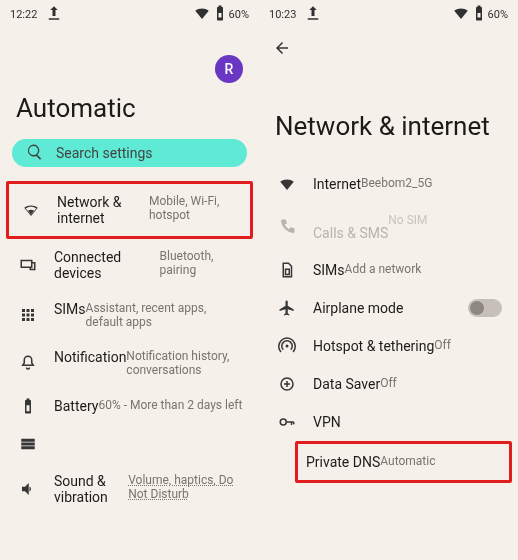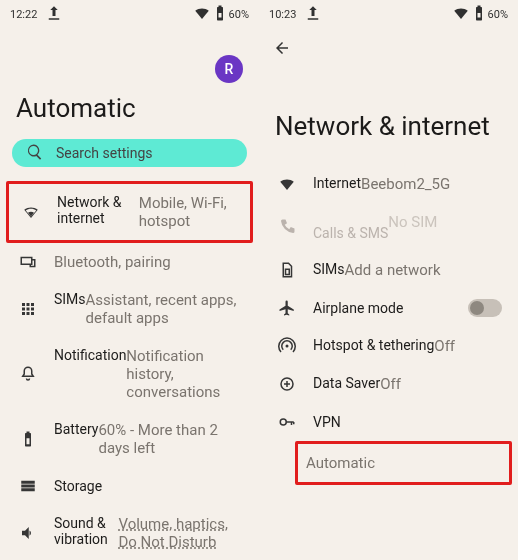--- a/index.html
+++ b/index.html
@@ -77,21 +77,21 @@
   .item .txt {
     display:flex; 
     flex:1;
   }
   .item .label {
     font-size: 14px;
     color: #1d1c1b;
   }
   .item .label.dim { color: #bbb3ad; margin-top: 12px; }
   .item .sub {
-    font-size: 15px;
+    font-size: 12px;
     color: #7a746e;
   }
   .item .sub.dim { color: #cbc4bd; }
   .highlight-red {
     border: 3px solid #e11d1d;
     border-radius: 2px;
   }
   .back-btn {
     padding: 10px 14px;
     font-size: 18px;
@@ -170,20 +170,21 @@
       </div>
     </div>
 
     <div class="item">
       <span class="icon">
         <svg viewBox="0 0 24 24">
             <path fill="none" stroke="currentColor" stroke-width="2" d="M3 6h14v9H3zM18 9h3v9h-6v-3"></path>
           </svg>
       </span>
       <div class="txt">
+        <span class="label">Connected devices</span>
         <span class="sub">Bluetooth, pairing</span>
       </div>
     </div>
 
     <div class="item">
       <span class="icon">
         <svg viewBox="0 0 24 24">
             <path fill="currentColor" d="M4 4h4v4H4zM10 4h4v4h-4zM16 4h4v4h-4zM4 10h4v4H4zM10 10h4v4h-4zM16 10h4v4h-4zM4 16h4v4H4zM10 16h4v4h-4zM16 16h4v4h-4z"></path>
           </svg>
       </span>
@@ -217,21 +218,20 @@
       </div>
     </div>
 
     <div class="item">
       <span class="icon">
         <svg viewBox="0 0 24 24">
             <path fill="currentColor" d="M3 5h18v4H3zM3 10h18v4H3zM3 15h18v4H3z"></path>
           </svg>
       </span>
       <div class="txt">
-        <span class="label">Storage</span>
       </div>
     </div>
 
     <div class="item">
       <span class="icon">
         <svg viewBox="0 0 24 24">
             <path fill="currentColor" d="M4 9v6h4l5 5V4L8 9H4zm12 3a4 4 0 00-2-3.5v7A4 4 0 0016 12z"></path>
           </svg>
       </span>
       <div class="txt">
@@ -357,20 +357,21 @@
             <path stroke="currentColor" stroke-width="2" d="M11 12h10M18 12v4M21 12v3"></path>
           </svg>
       </span>
       <div class="txt">
         <span class="label">VPN</span>
       </div>
     </div>
 
     <div class="item highlight-red" style="margin-left:30px; padding-left:8px;">
       <div class="txt">
+        <span class="label">Private DNS</span>
         <span class="sub">Automatic</span>
       </div>
     </div>
 
     <div class="item" style="margin-left:30px; padding-left:8px;">
       
     </div>
   </div>
 </div>
 

